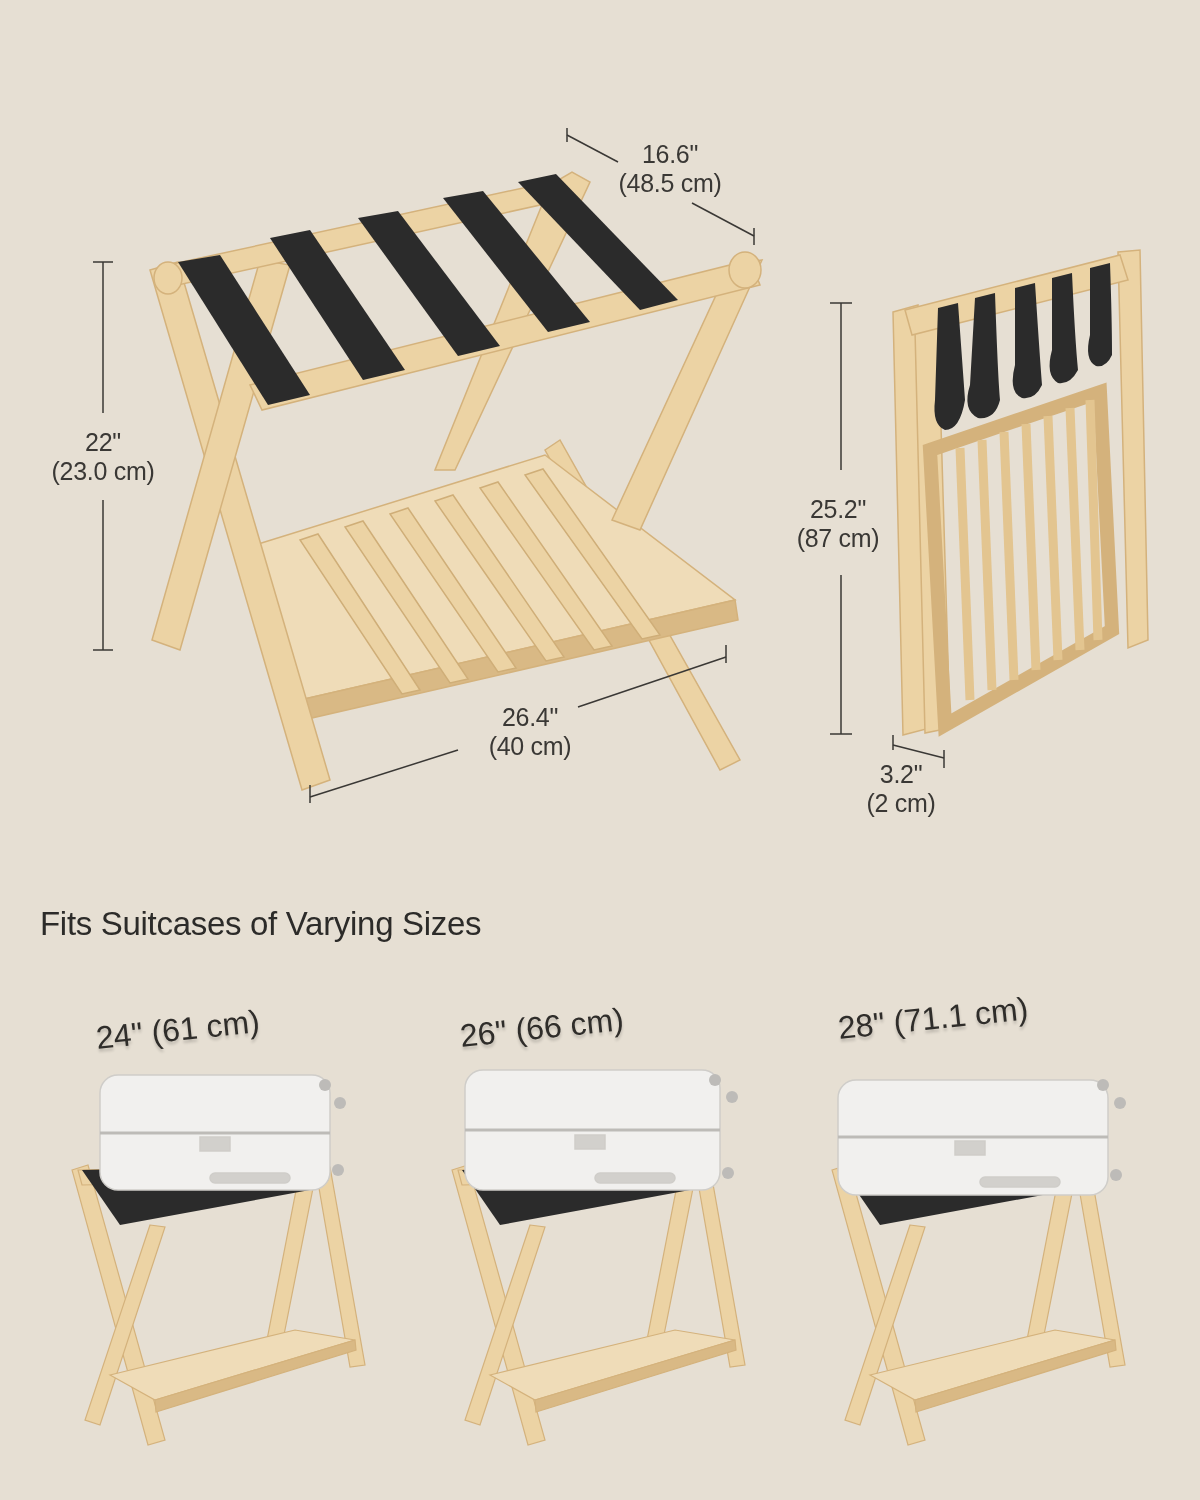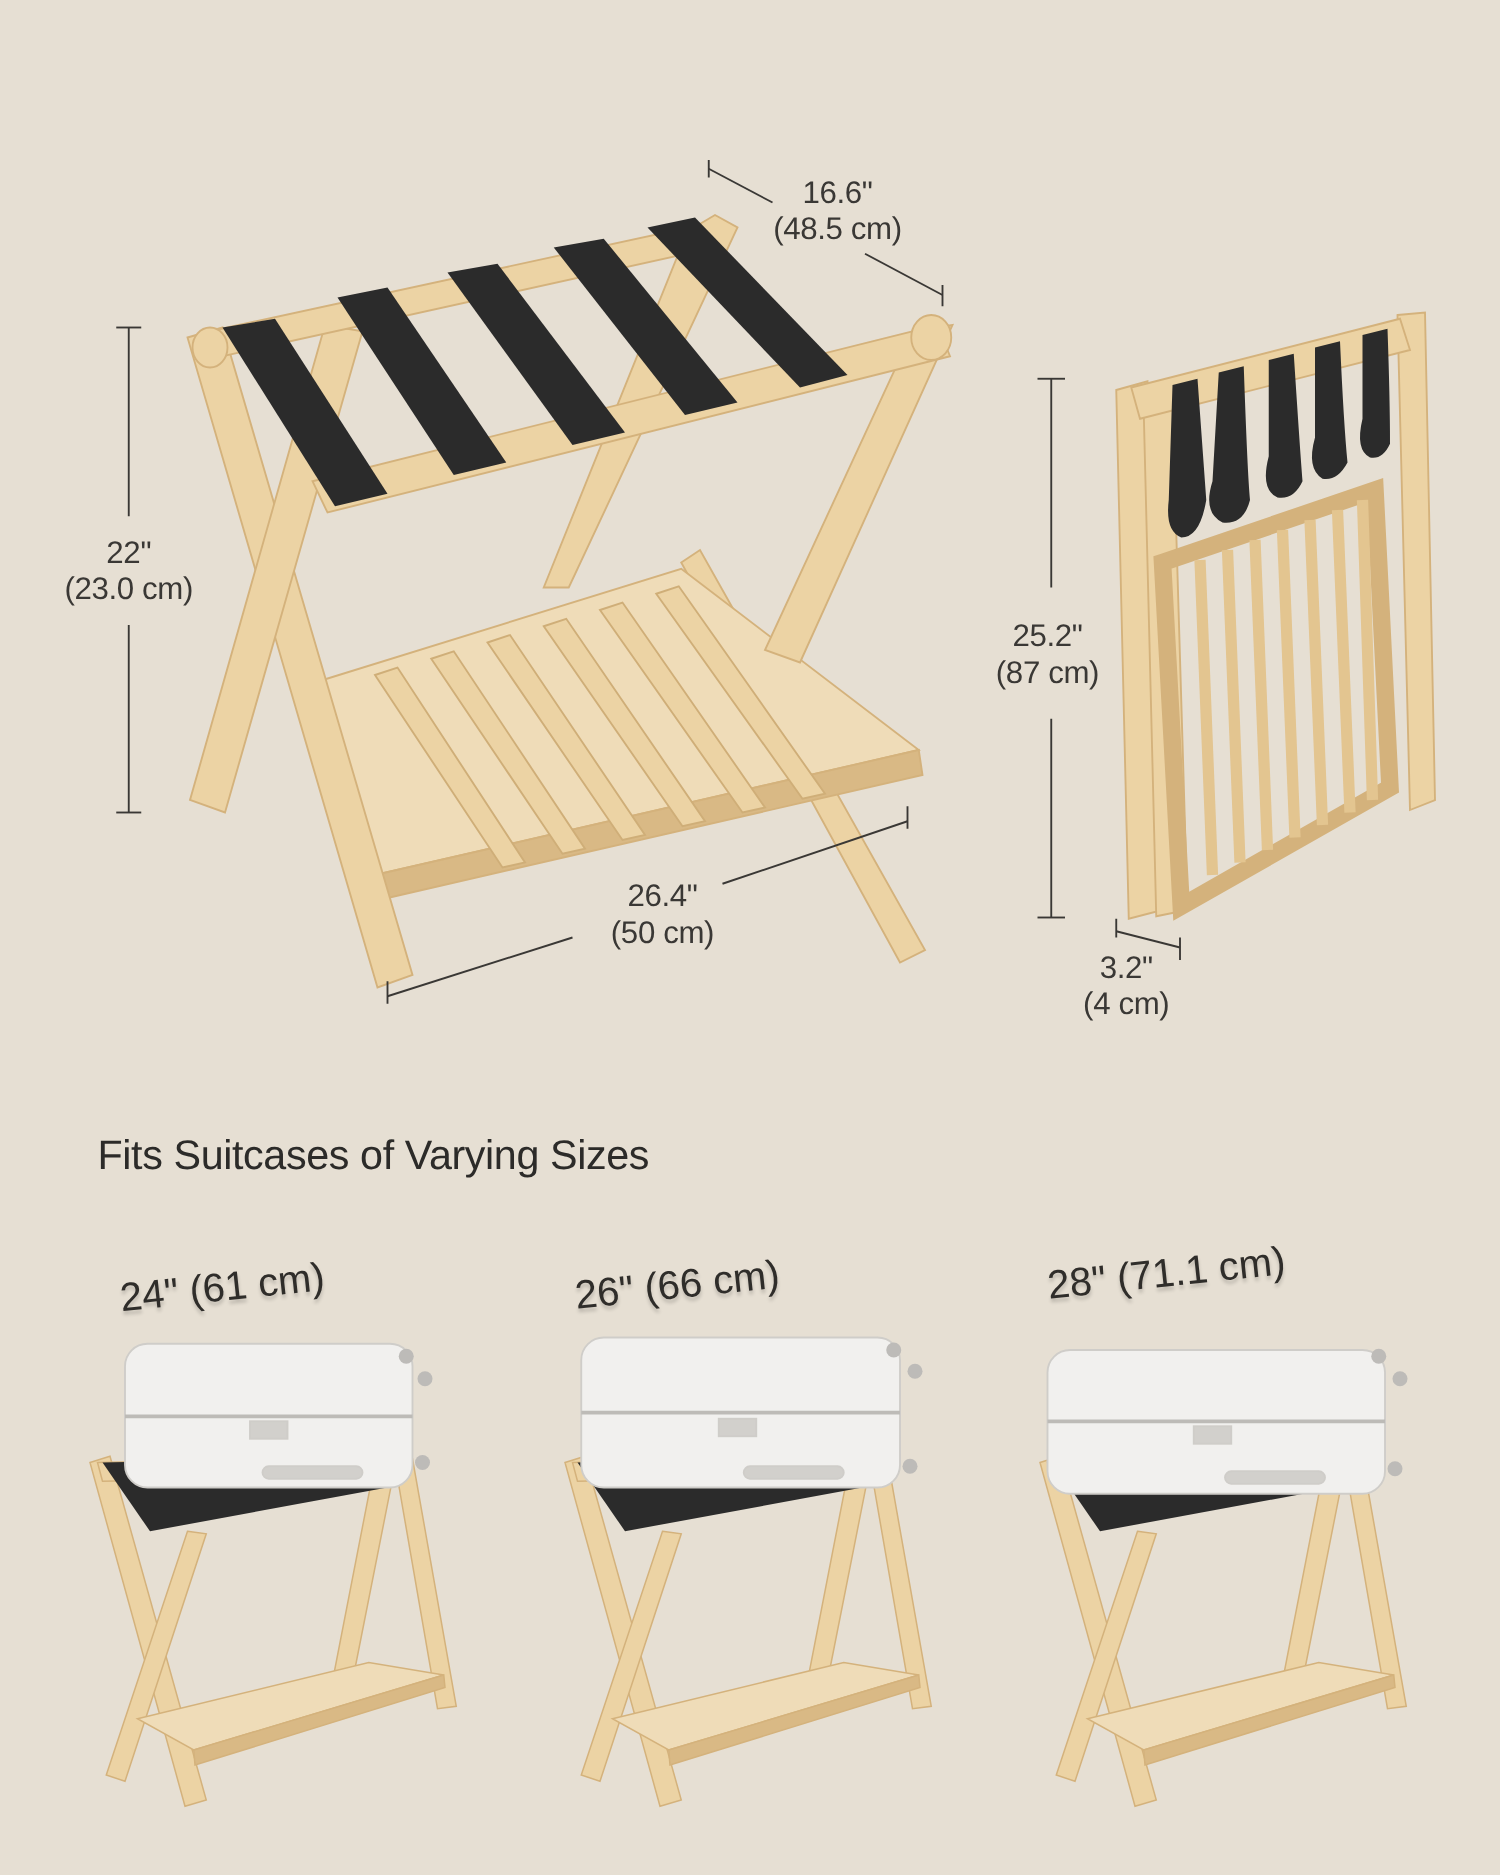--- a/index.html
+++ b/index.html
@@ -1,18 +1,18 @@
 <!DOCTYPE html>
 <html><head>
 <meta charset="utf-8">
 <style>
   html, body { margin:0; padding:0; }
   body { width:1200px; height:1500px; background:#e6dfd3; position:relative; overflow:hidden; font-family:"Liberation Sans", "DejaVu Sans", sans-serif; color:#2b2a28; }
   .dim { position:absolute; text-align:center; font-size:25px; line-height:29px; color:#3a3835; font-weight:300; letter-spacing:-0.3px; }
-  .heading { position:absolute; left:40px; top:905px; font-size:33px; color:#2c2b29; font-weight:400; letter-spacing:-0.3px;margin-left:38px; }
+  .heading { position:absolute; left:40px; top:905px; font-size:33px; color:#2c2b29; font-weight:400; letter-spacing:-0.3px; }
   .size-label { position:absolute; font-size:32px; color:#2f2d2a; transform-origin:left bottom; text-shadow:0 3px 3px rgba(0,0,0,0.18); }
   svg { position:absolute; overflow:visible; }
 </style>
 </head>
 <body>
 
 <svg width="1200" height="900" style="left:0;top:0">
   <g fill="#ecd3a4" stroke="#d4b27c" stroke-width="1.5">
 
     <polygon points="550,185 572,172 590,182 455,470 435,470"></polygon>
@@ -69,21 +69,21 @@
 <div class="dim" style="left:595px;top:140px;width:150px;">
   <div>16.6"</div>
   <div>(48.5 cm)</div>
 </div>
 <div class="dim" style="left:28px;top:428px;width:150px;">
   <div>22"</div>
   <div>(23.0 cm)</div>
 </div>
 <div class="dim" style="left:455px;top:703px;width:150px;">
   <div>26.4"</div>
-  <div>(50 cm)</div>
+  <div>(40 cm)</div>
 </div>
 
 <svg width="1200" height="900" style="left:0;top:0">
   <g fill="#ecd3a4" stroke="#d4b27c" stroke-width="1.5">
 
     <polygon points="1118,252 1140,250 1148,640 1128,648"></polygon>
 
     <polygon points="893,312 918,305 930,728 903,735"></polygon>
     <polygon points="915,330 938,325 950,728 925,733"></polygon>
 
@@ -119,21 +119,21 @@
     <line x1="944" y1="750" x2="944" y2="768"></line>
   </g>
 </svg>
 
 <div class="dim" style="left:763px;top:495px;width:150px;">
   <div>25.2"</div>
   <div>(87 cm)</div>
 </div>
 <div class="dim" style="left:826px;top:760px;width:150px;">
   <div>3.2"</div>
-  <div>(4 cm)</div>
+  <div>(2 cm)</div>
 </div>
 
 <div class="heading">Fits Suitcases of Varying Sizes</div>
 
 <div class="size-label" style="left:98px;top:1020px;transform:rotate(-6deg);">24" (61 cm)</div>
 <div class="size-label" style="left:462px;top:1018px;transform:rotate(-6deg);">26" (66 cm)</div>
 <div class="size-label" style="left:840px;top:1010px;transform:rotate(-6deg);">28" (71.1 cm)</div>
 
 <svg width="330" height="420" style="left:60px;top:1055px">
   <g fill="#ecd3a4" stroke="#d4b27c" stroke-width="1.2">

